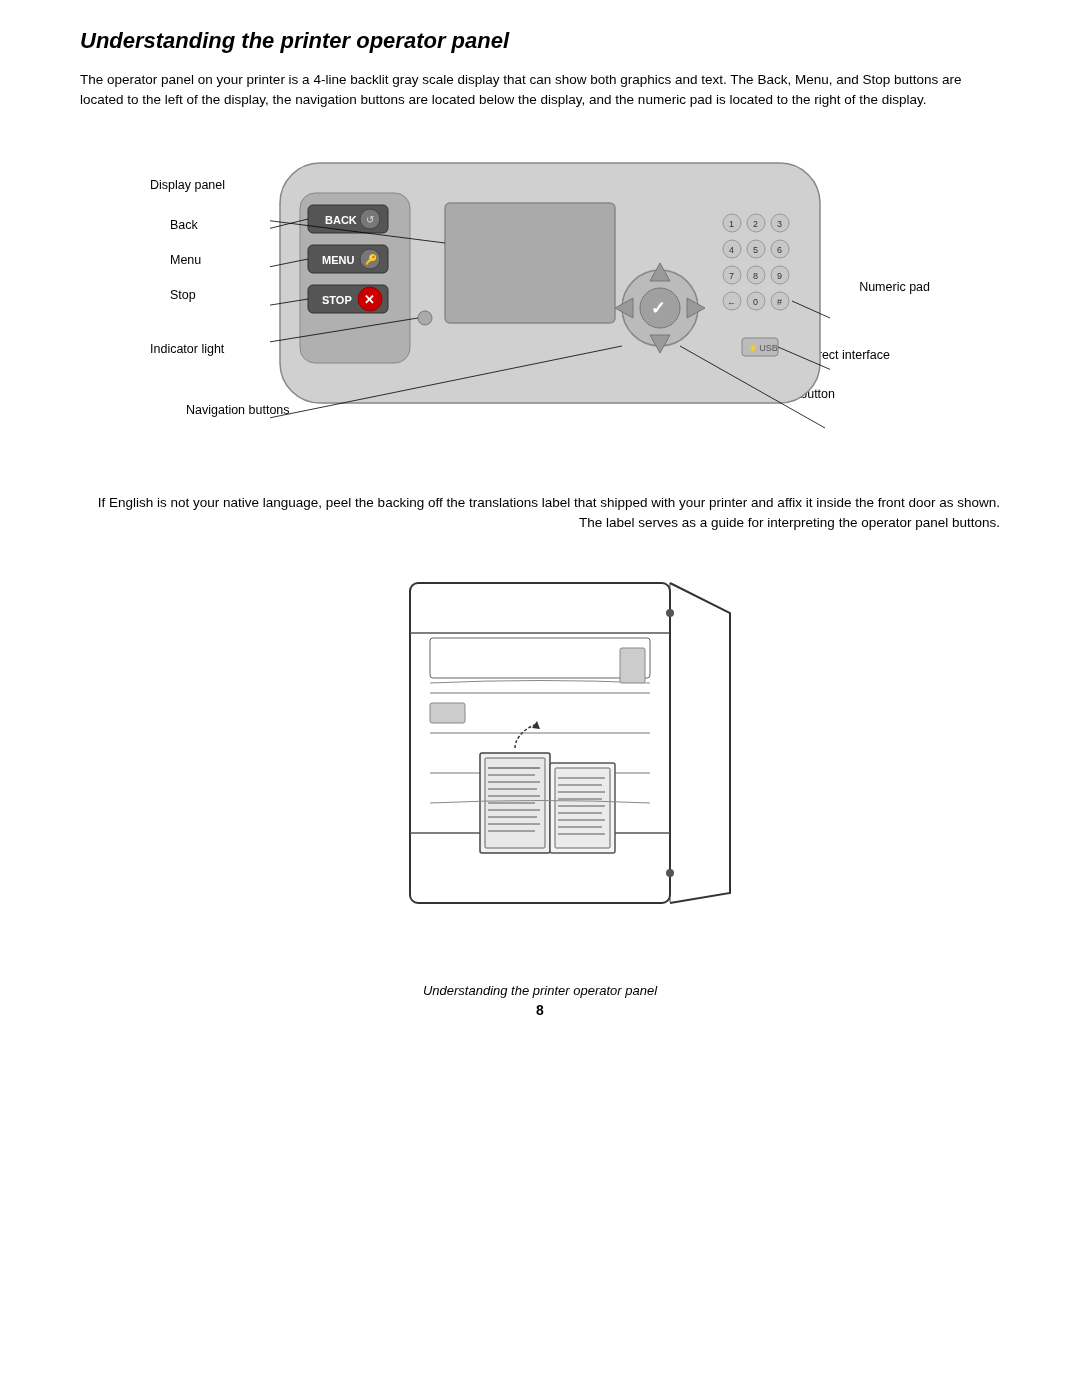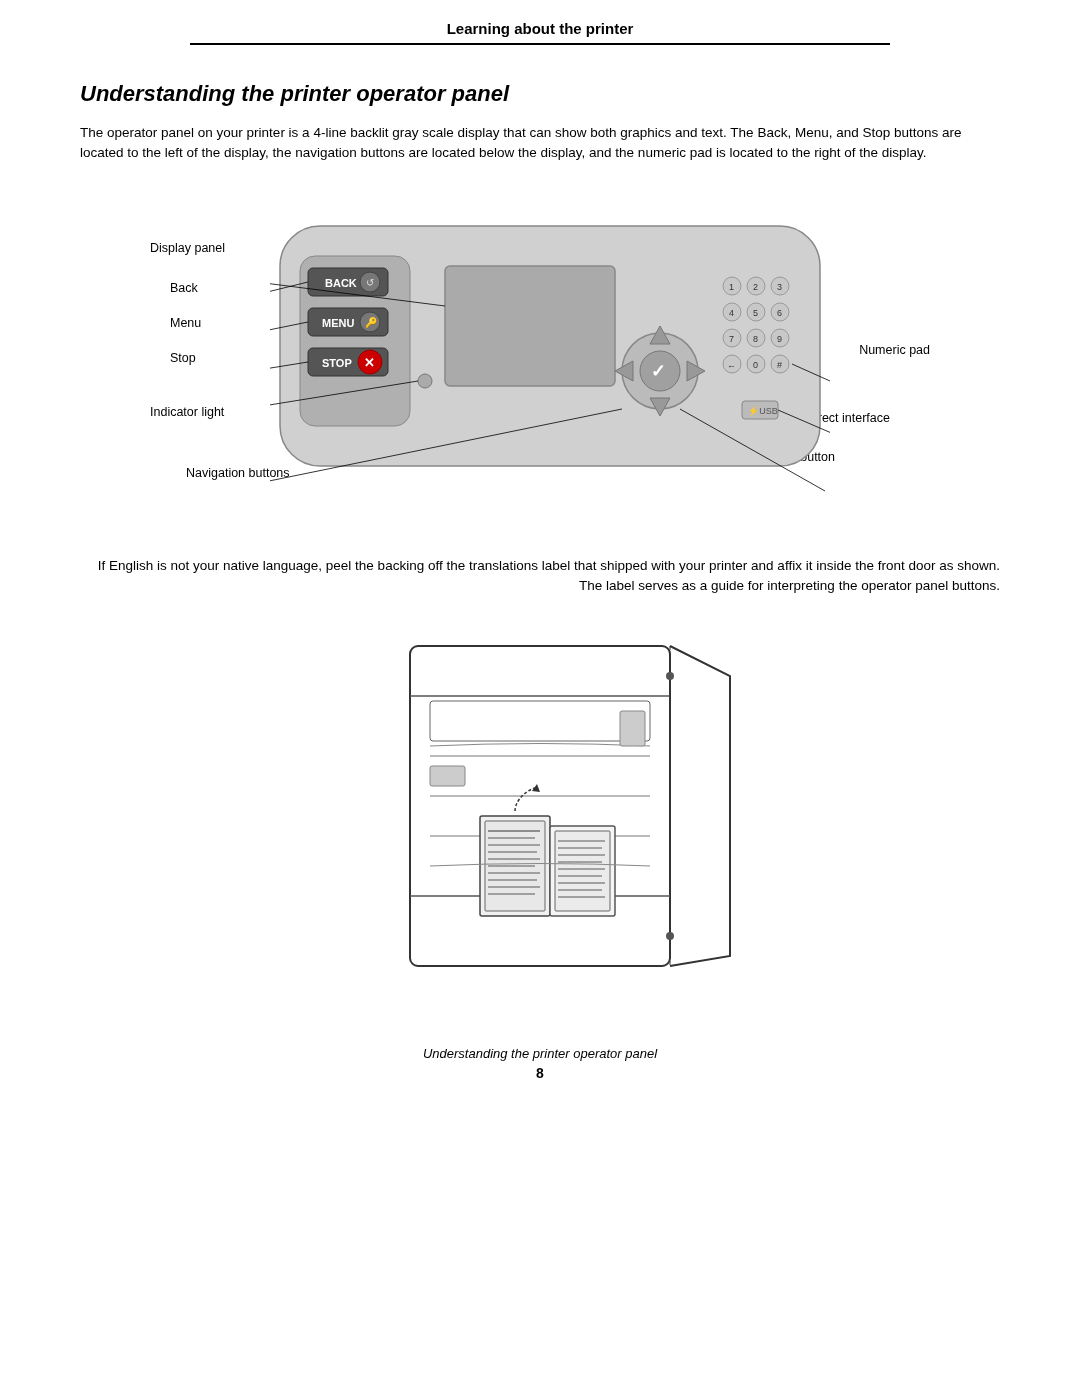--- a/index.html
+++ b/index.html
@@ -43,21 +43,21 @@
       font-weight: bold;
       font-size: 22px;
       margin-top: 28px;
       margin-bottom: 16px;
     }
 
     
     .body-text {
       font-size: 13.5px;
       line-height: 1.5;
-      margin-bottom: 22px;
+      margin-bottom: 12px;
     }
 
     
     .diagram-container {
       position: relative;
       width: 780px;
       margin: 0 auto 30px auto;
       height: 340px;
     }
 
@@ -126,24 +126,20 @@
       font-weight: bold;
       font-size: 14px;
       margin-top: 4px;
     }
   </style>
 </head>
 <body>
 
 <div class="page-container">
 
-  <div class="page-header">
-    <div class="header-title">Learning about the printer</div>
-    <hr class="header-line">
-  </div>
 
   <div class="section-heading">Understanding the printer operator panel</div>
 
   <div class="body-text">The operator panel on your printer is a 4-line backlit gray scale display that can show both graphics and text. The Back, Menu, and Stop buttons are located to the left of the display, the navigation buttons are located below the display, and the numeric pad is located to the right of the display.</div>
 
   <div class="diagram-container">
 
     <span class="diagram-label label-display-panel">Display panel</span>
     <span class="diagram-label label-back">Back</span>
     <span class="diagram-label label-menu">Menu</span>

